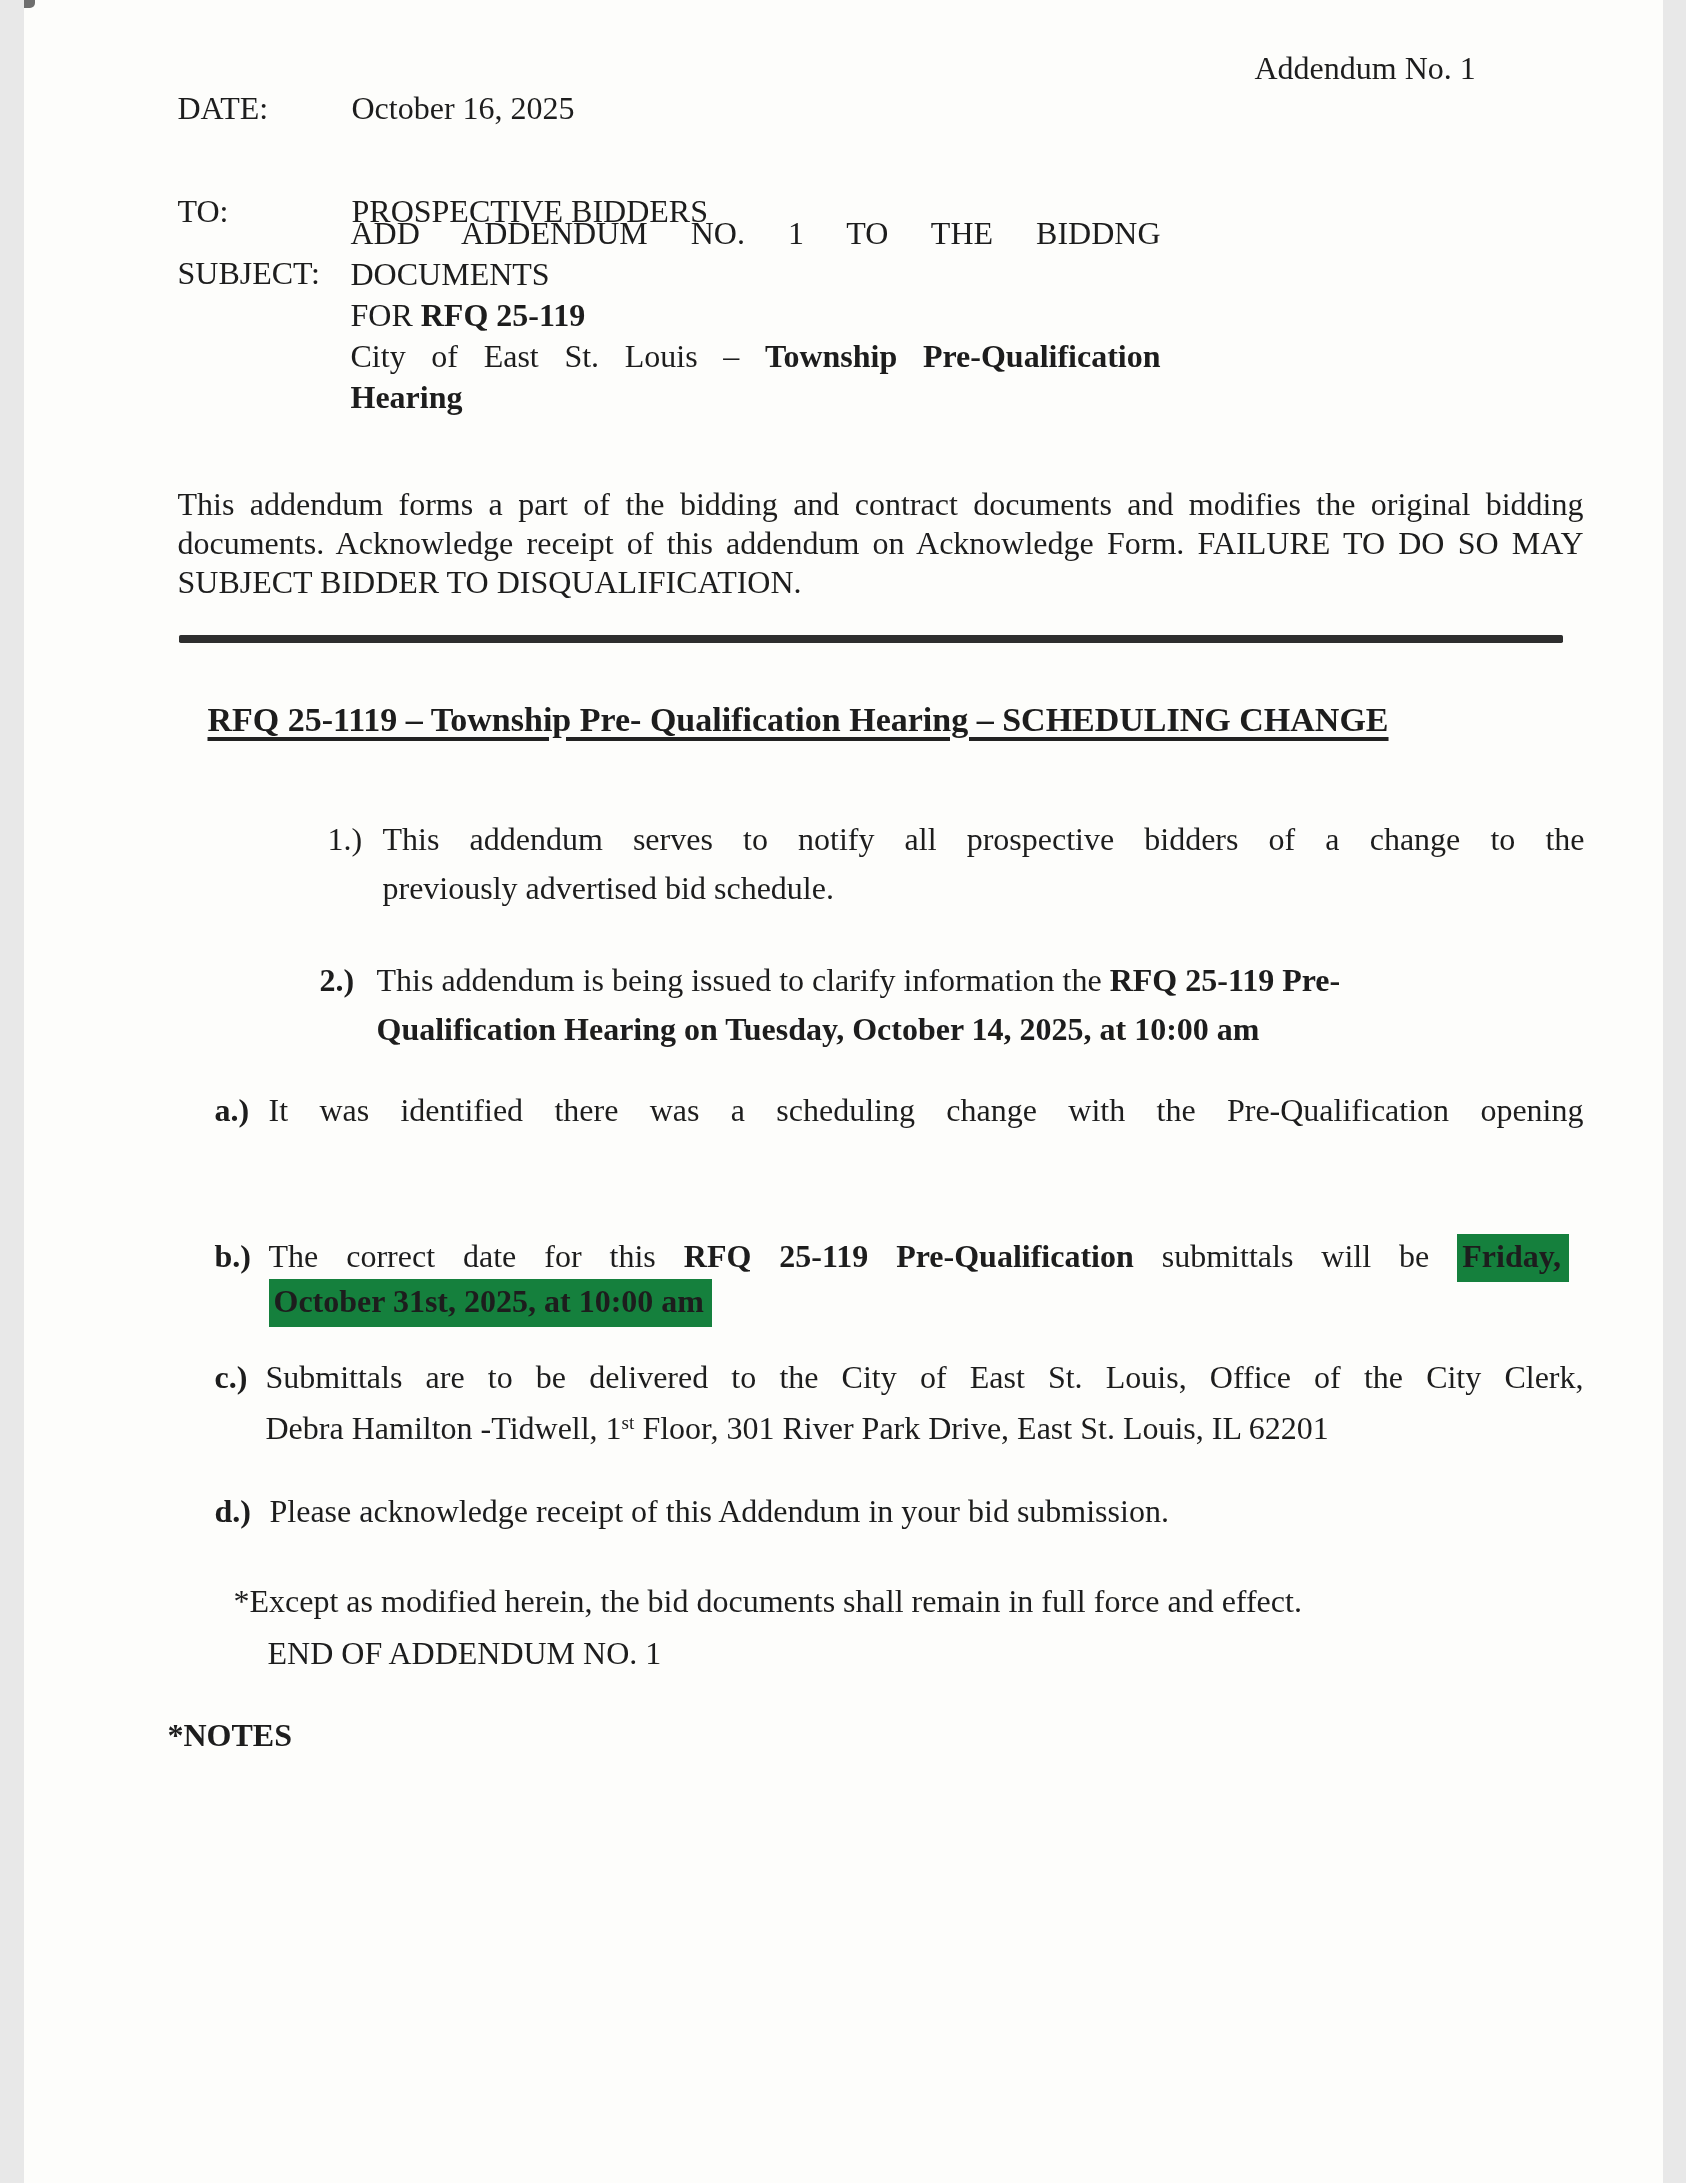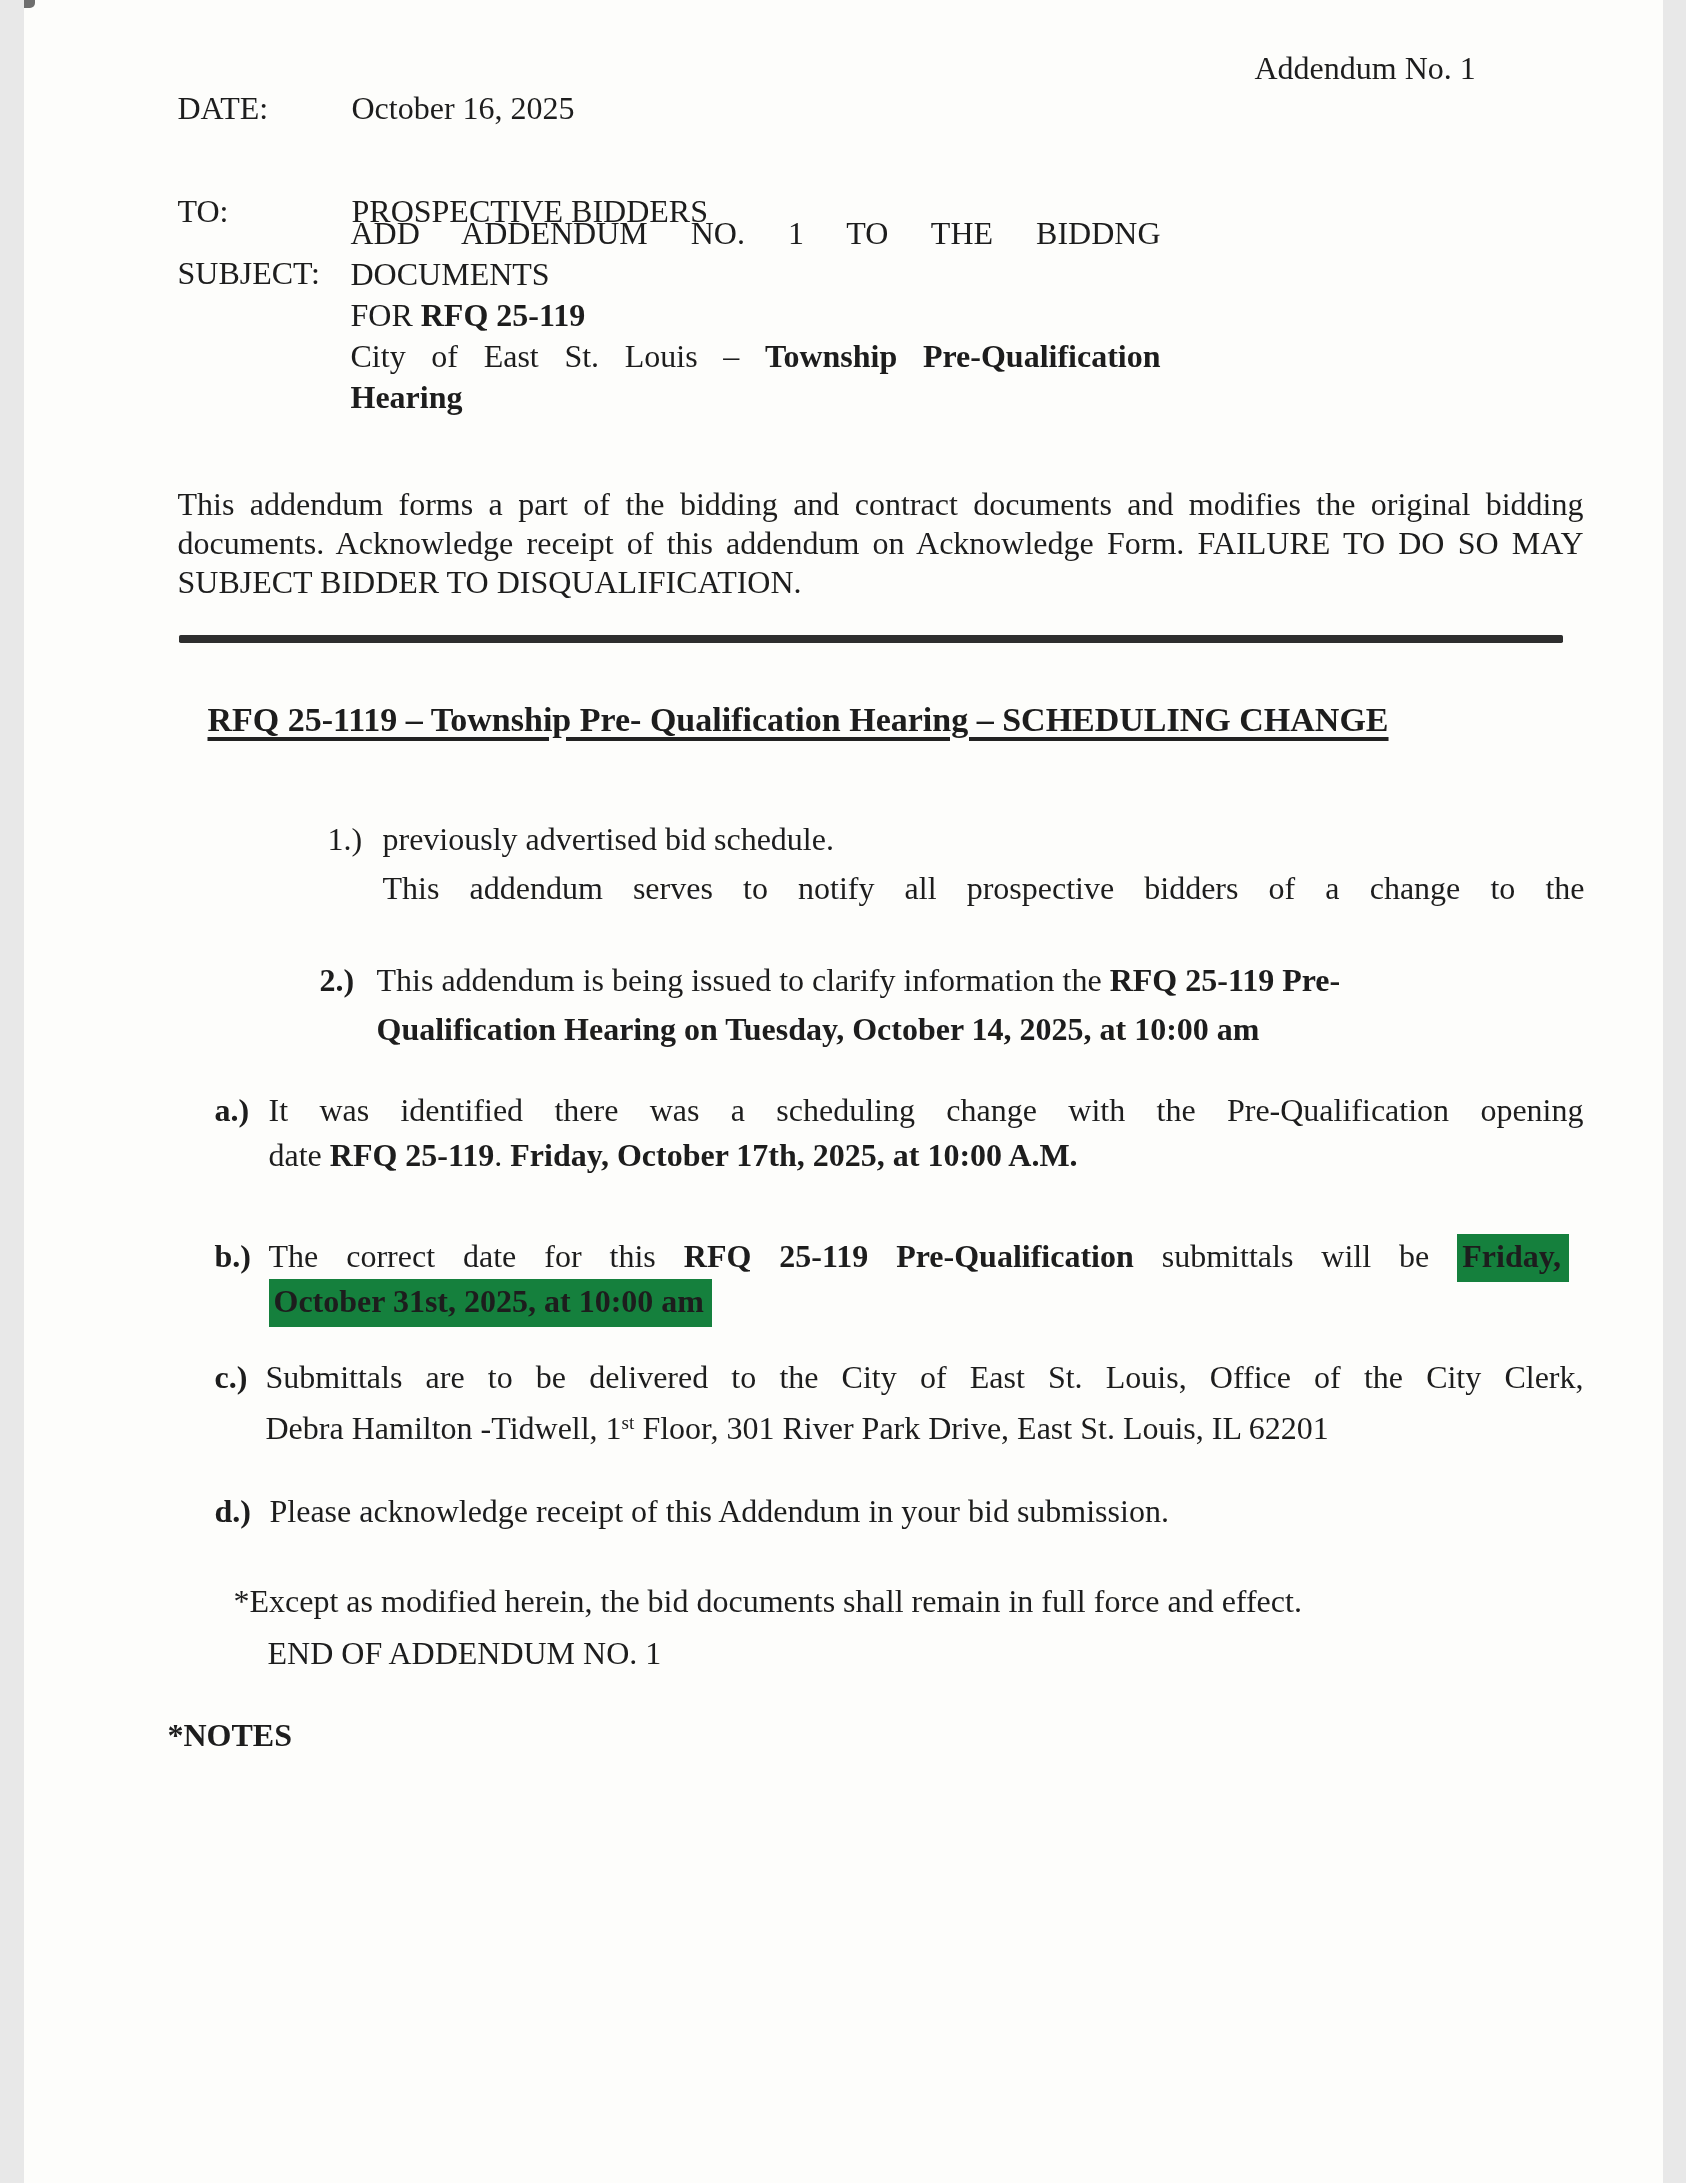--- a/index.html
+++ b/index.html
@@ -86,34 +86,33 @@
     <div class="ln jl">documents.  Acknowledge receipt of this addendum on Acknowledge Form.  FAILURE TO DO SO MAY</div>
     <div class="ln">SUBJECT BIDDER TO DISQUALIFICATION.</div>
   </div>
 
   <div class="abs rule"></div>
 
   <div class="abs heading">RFQ 25-1119 – Township Pre- Qualification Hearing – SCHEDULING CHANGE</div>
 
   <div class="abs marker m1">1.)</div>
   <div class="abs t1">
+    <div class="ln jl">This addendum serves to notify all prospective bidders of a change to the</div>
     <div class="ln">previously advertised bid schedule.</div>
-    <div class="ln jl">This addendum serves to notify all prospective bidders of a change to the</div>
   </div>
 
   <div class="abs marker m2">2.)</div>
   <div class="abs t2">
     <div class="ln"><span>This addendum is being issued to clarify information the </span><b>RFQ 25-119 Pre-</b></div>
     <div class="ln b">Qualification Hearing on Tuesday, October 14, 2025, at 10:00 am</div>
   </div>
 
   <div class="abs marker ma">a.)</div>
   <div class="abs ta">
     <div class="ln jl">It was identified there was a scheduling change with the Pre-Qualification opening</div>
-    <div class="ln"><span>date </span><b>RFQ 25-119</b><span>. </span><b>Friday, October 17th, 2025, at 10:00 A.M.</b></div>
   </div>
 
   <div class="abs marker mb">b.)</div>
   <div class="abs tb">
     <div class="ln jl"><span>The correct date for this </span><b>RFQ 25-119 Pre-Qualification</b><span> submittals will be </span><b class="hl">Friday,</b></div>
     <div class="ln"><b class="hl">October 31st, 2025, at 10:00 am</b></div>
   </div>
 
   <div class="abs marker mc">c.)</div>
   <div class="abs tc">

